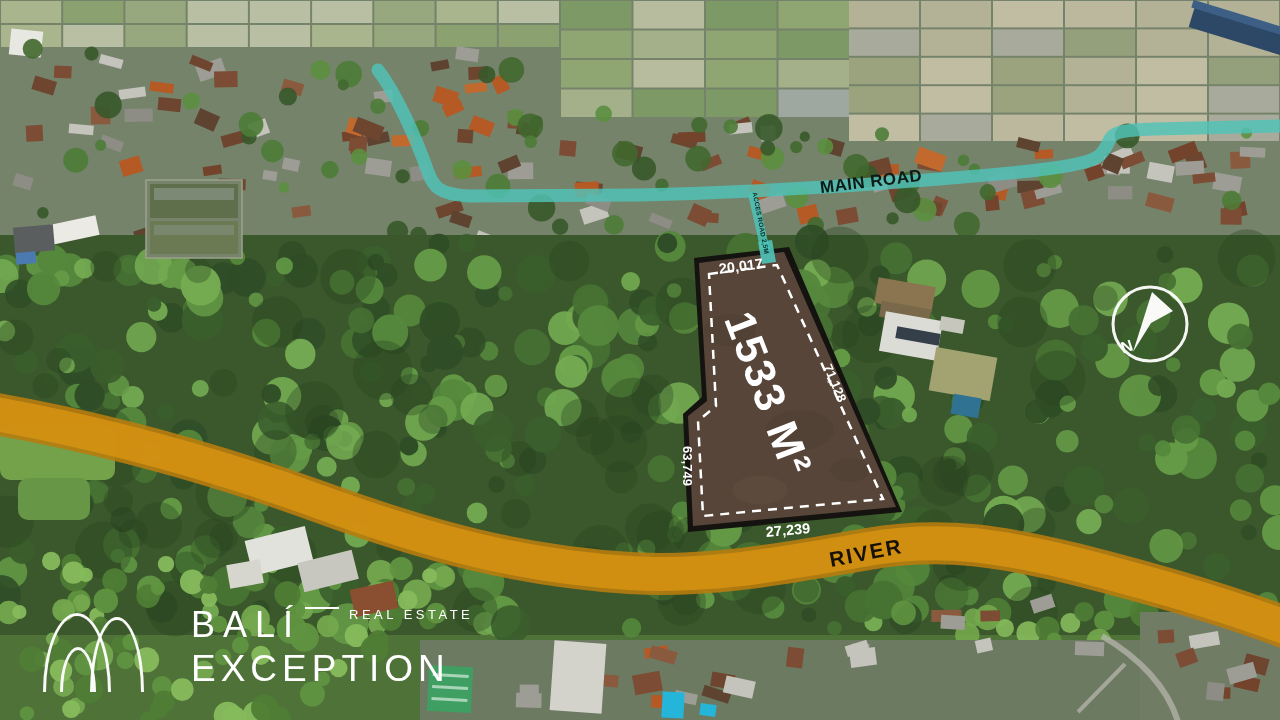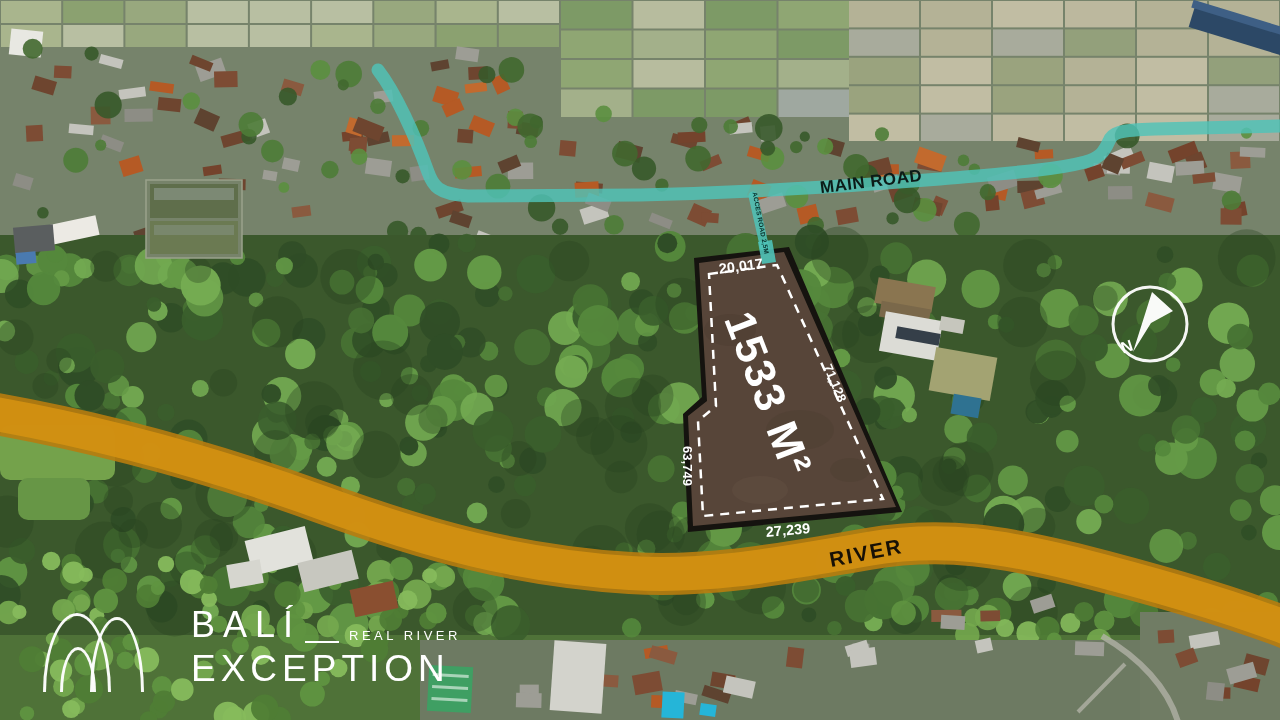--- a/index.html
+++ b/index.html
@@ -31,21 +31,21 @@
     font-size:16px;font-weight:700;color:#fff;}
   
   .logo{position:absolute;left:38px;top:605px;display:flex;align-items:flex-start;color:#fff;}
   .logo-mark{position:relative;width:125px;height:95px;margin-right:28px;}
   .arch{position:absolute;border:3px solid #fff;border-bottom:none;
     border-radius:50% 50% 0 0 / 100% 100% 0 0;opacity:.97;}
   .arch.a1{left:5px;top:8px;width:62px;height:76px;}
   .arch.a2{left:52px;top:12px;width:48px;height:72px;}
   .arch.a3{left:22px;top:42px;width:30px;height:42px;}
   .logo-text{padding-top:2px;}
-  .logo-row1{display:flex;align-items:flex-end;}
+  .logo-row1{display:flex;align-items:flex-start;}
   .logo-bali{font-size:36px;font-weight:300;letter-spacing:8px;line-height:1;}
   .logo-dash{display:inline-block;width:34px;height:2px;background:#fff;margin:0 10px 0 4px;}
   .logo-tagline{font-size:13px;font-weight:400;letter-spacing:3.5px;}
   .logo-exception{font-size:37px;font-weight:400;letter-spacing:5px;line-height:1;margin-top:7px;}
 </style>
 </head>
 <body>
 
 <div class="stage">
 
@@ -1028,19 +1028,19 @@
 <div class="logo">
   <div class="logo-mark">
     <div class="arch a1"></div>
     <div class="arch a2"></div>
     <div class="arch a3"></div>
   </div>
   <div class="logo-text">
     <div class="logo-row1">
       <span class="logo-bali">BALÍ</span>
       <span class="logo-dash"></span>
-      <span class="logo-tagline">REAL RIVER</span>
+      <span class="logo-tagline">REAL ESTATE</span>
     </div>
     <div class="logo-exception">EXCEPTION</div>
   </div>
 </div>
 
 </div>
 
 </body></html>

